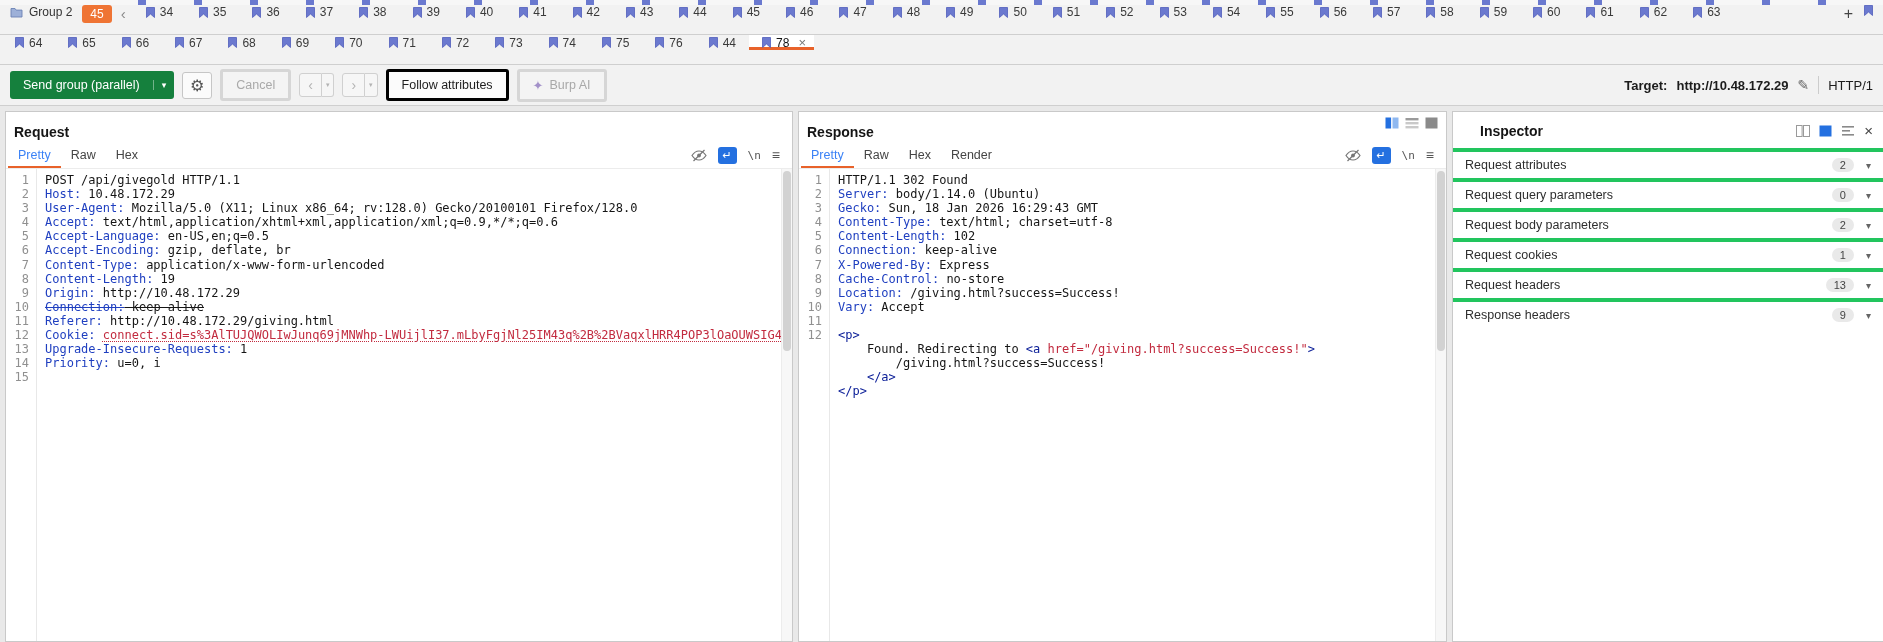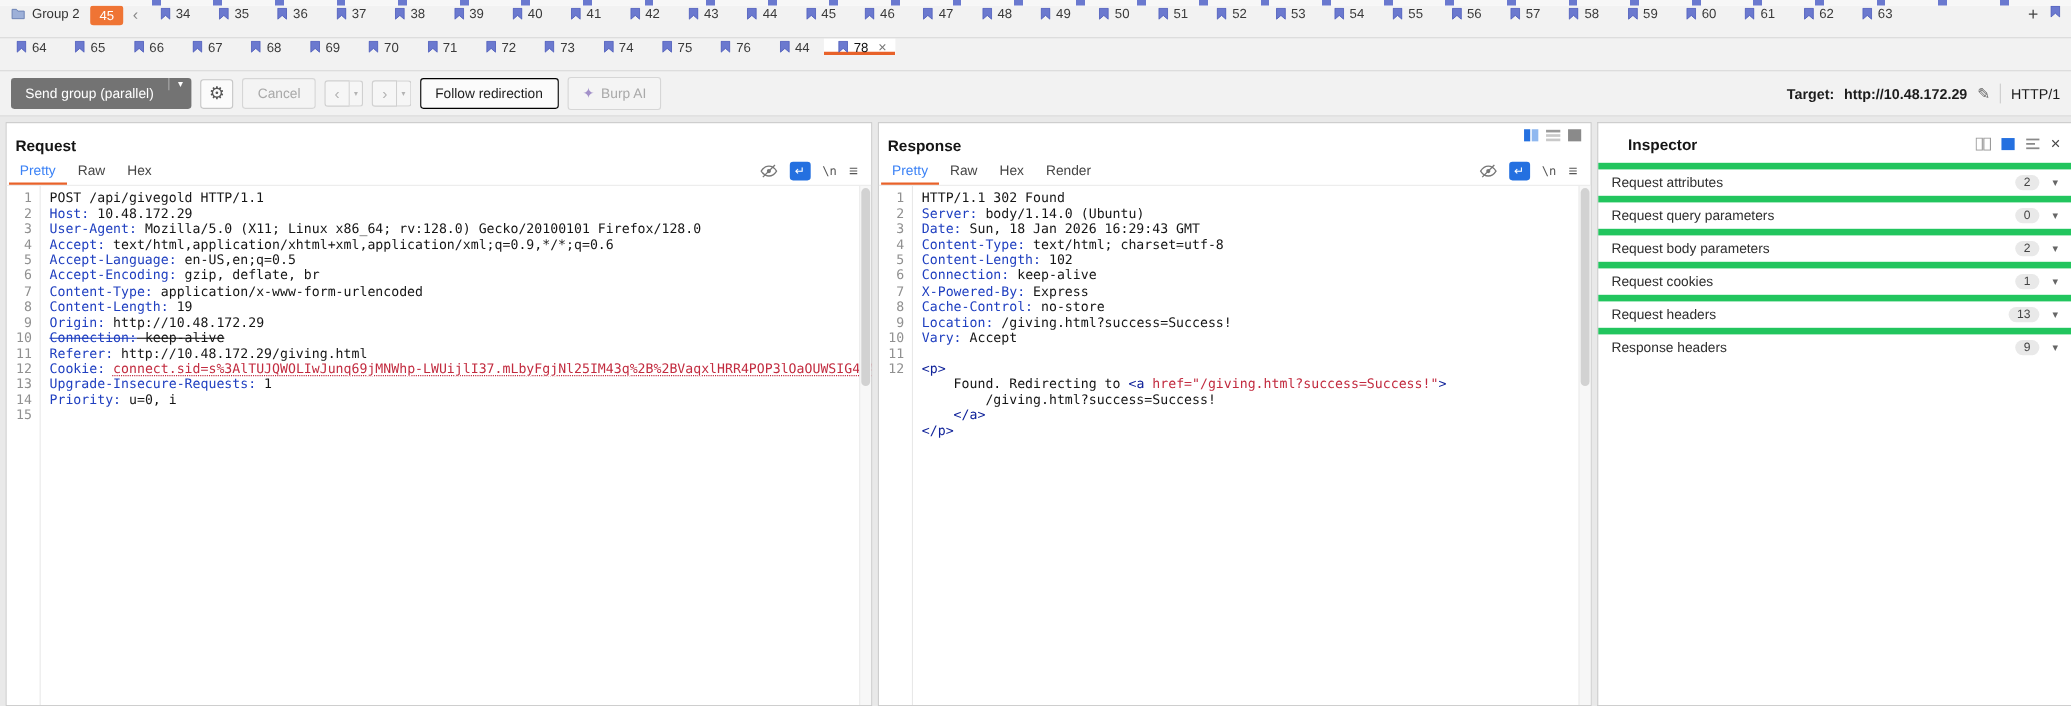--- a/index.html
+++ b/index.html
@@ -25,27 +25,27 @@
   .tab { display:flex; align-items:center; gap:5px; padding:0 13px; cursor:pointer; }
   .tab.active { background:#fff; box-shadow:inset 0 -3px 0 #e8622a; padding-right:8px; color:#111; }
   .tclose { color:#777; font-size:13px; margin-left:4px; }
   .flagic { display:flex; align-items:center; }
   .addbtn { margin-left:auto; display:flex; align-items:center; padding:0 9px; font-size:16px; color:#444; cursor:pointer; }
   .endflag { display:flex; align-items:center; padding:0 10px 0 2px; cursor:pointer; }
   .tabrow2 { padding-left:2px; }
   
   .toolbar { display:flex; align-items:center; gap:8px; height:41px; padding:0 10px;
     background:#f2f2f2; border-bottom:1px solid #cfcfcf; }
-  .send { display:flex; align-items:flex-start; background:#737373; color:#fff; border-radius:3px;
+  .send { display:flex; align-items:center; background:#15803d; color:#fff; border-radius:3px;
     overflow:hidden; font-size:12.5px; cursor:pointer; }
   .send .lbl { padding:7px 13px; }
   .send .car { display:flex; align-items:center; padding:0 8px; border-left:1px solid rgba(255,255,255,.4); font-size:9px; }
   .sqbtn { width:30px; height:27px; border:1px solid #c6c6c6; background:#fbfbfb; border-radius:3px;
     display:flex; align-items:center; justify-content:center; color:#555; font-size:16px; cursor:pointer; }
-  .btn { border:1px solid #000000; background:#fbfbfb; border-radius:3px; padding:6px 13px;
+  .btn { border:3px solid #000000; background:#fbfbfb; border-radius:3px; padding:6px 13px;
     font-size:12.5px; color:#1d1d1d; cursor:pointer; }
   .btn.disabled { color:#a9a9a9; background:#f4f4f4; border-color:#d6d6d6; }
   .navgrp { display:flex; }
   .nav { border:1px solid #d0d0d0; background:#f6f6f6; color:#b3b3b3; padding:3px 8px;
     font-size:14px; border-radius:3px 0 0 3px; cursor:pointer; }
   .navc { border:1px solid #d0d0d0; border-left:none; background:#f6f6f6; color:#b3b3b3;
     padding:0 4px; font-size:7px; border-radius:0 3px 3px 0; display:flex; align-items:center; cursor:pointer; }
   .ai { display:flex; align-items:center; gap:6px; }
   .ai .spark { color:#a391c9; font-size:13px; }
   .tright { margin-left:auto; display:flex; align-items:center; gap:9px; font-size:13px; color:#1c1c1c; }
@@ -89,21 +89,21 @@
   .tk-g { color:#0e2199; }
   .tk-a { color:#c22b3f; }
   .vs { position:absolute; top:0; right:0; bottom:0; width:11px; background:#f7f7f7; border-left:1px solid #ececec; }
   .vst { position:absolute; top:2px; right:1px; width:8px; height:180px; background:#d2d2d2; border-radius:4px; }
   
   .insp { flex:1; background:#fff; border:1px solid #c9c9c9; border-right:none; display:flex; flex-direction:column; }
   .ihead { display:flex; align-items:center; padding:10px 10px 9px 27px; }
   .ititle { font-weight:bold; font-size:14px; color:#151515; }
   .iicons { margin-left:auto; display:flex; align-items:center; gap:9px; }
   .iclose { font-size:15px; color:#444; cursor:pointer; }
-  .irow { display:flex; align-items:center; height:30px; padding:0 12px; border-top:6px solid #22c55e;
+  .irow { display:flex; align-items:center; height:30px; padding:0 12px; border-top:4px solid #22c55e;
     font-size:12.5px; color:#2e2e2e; cursor:pointer; }
   .ibadge { margin-left:auto; background:#e9e9e9; border-radius:9px; text-align:center;
     padding:1px 8px; font-size:11px; color:#444; min-width:9px; }
   .ichev { margin-left:12px; color:#666; font-size:10px; }
   .icobtn { display:flex; cursor:pointer; }
 </style>
 </head>
 <body>
 
 <div id="strip">
@@ -507,21 +507,21 @@
   </div>
   <div class="btn disabled">Cancel</div>
   <div class="navgrp">
     <span class="nav">‹</span>
     <span class="navc">▾</span>
   </div>
   <div class="navgrp">
     <span class="nav">›</span>
     <span class="navc">▾</span>
   </div>
-  <div class="btn">Follow redirection</div>
+  <div class="btn">Follow attributes</div>
   <div class="btn disabled ai">
     <span class="spark">✦</span>
     <span>Burp AI</span>
   </div>
   <div class="tright">
     <span class="tlabel">Target:</span>
     <span class="tvalue">http://10.48.172.29</span>
     <span class="pencil">✎</span>
     <span class="vdiv"></span>
     <span class="httpver">HTTP/1</span>
@@ -667,21 +667,21 @@
           <div class="edrow">
             <span class="ednum">1</span>
             <span class="edtx"><span class="tk-p">HTTP/1.1 302 Found</span></span>
           </div>
           <div class="edrow">
             <span class="ednum">2</span>
             <span class="edtx"><span class="tk-h">Server:</span><span class="tk-p"> body/1.14.0 (Ubuntu)</span></span>
           </div>
           <div class="edrow">
             <span class="ednum">3</span>
-            <span class="edtx"><span class="tk-h">Date:</span><span class="tk-p"> Sun, 18 Jan 2026 16:29:43 GMT</span></span>
+            <span class="edtx"><span class="tk-h">Gecko:</span><span class="tk-p"> Sun, 18 Jan 2026 16:29:43 GMT</span></span>
           </div>
           <div class="edrow">
             <span class="ednum">4</span>
             <span class="edtx"><span class="tk-h">Content-Type:</span><span class="tk-p"> text/html; charset=utf-8</span></span>
           </div>
           <div class="edrow">
             <span class="ednum">5</span>
             <span class="edtx"><span class="tk-h">Content-Length:</span><span class="tk-p"> 102</span></span>
           </div>
           <div class="edrow">

